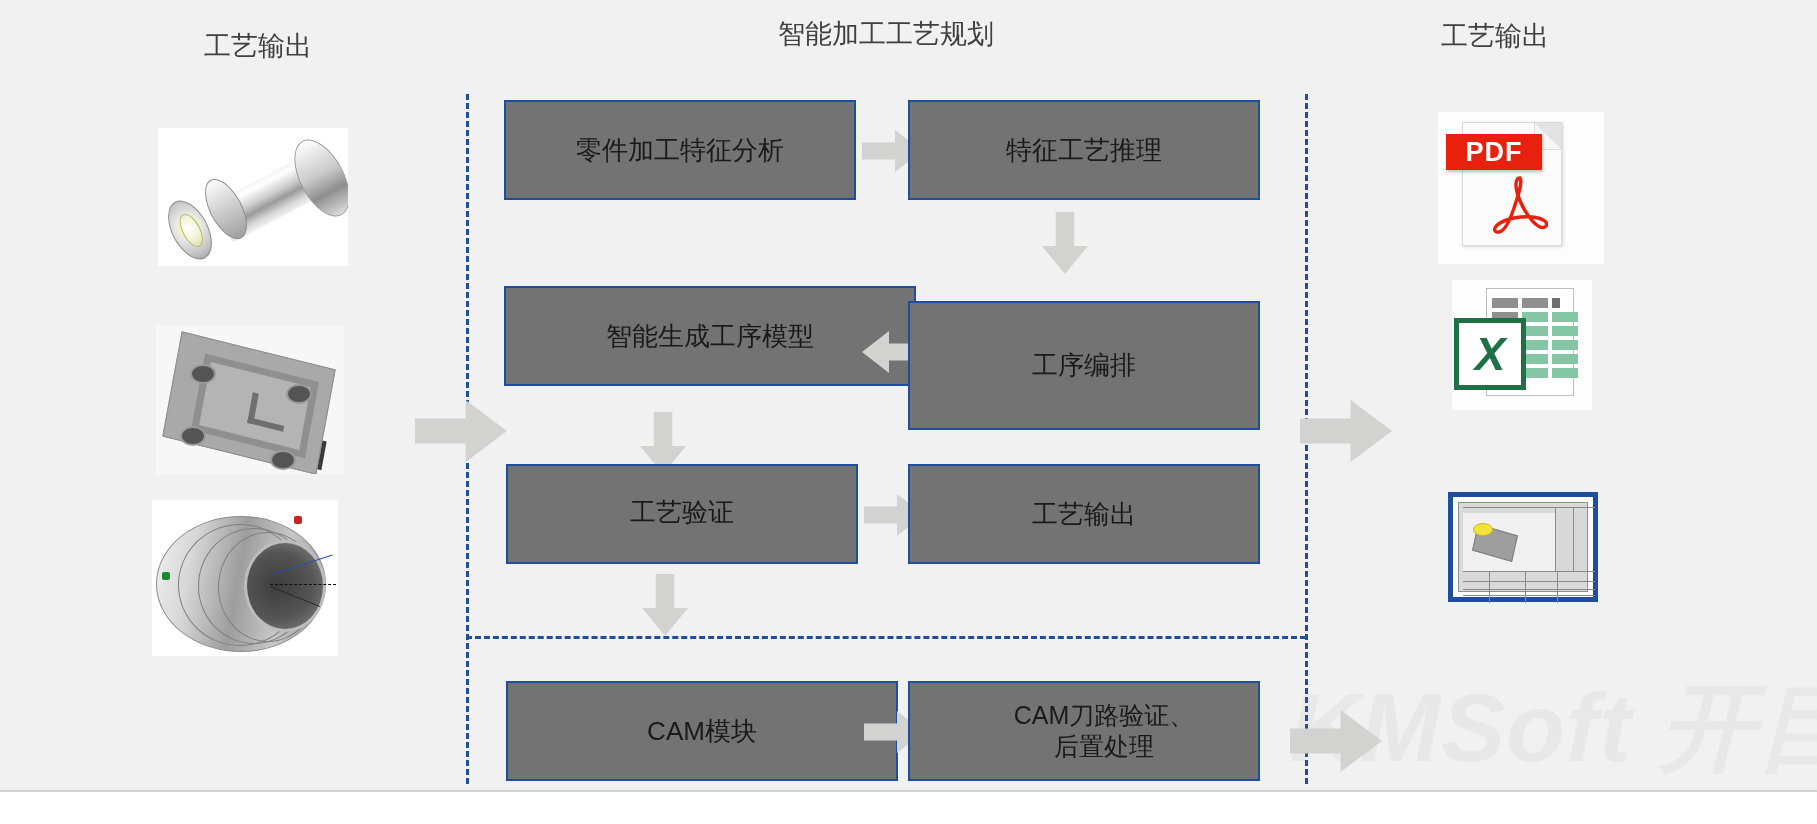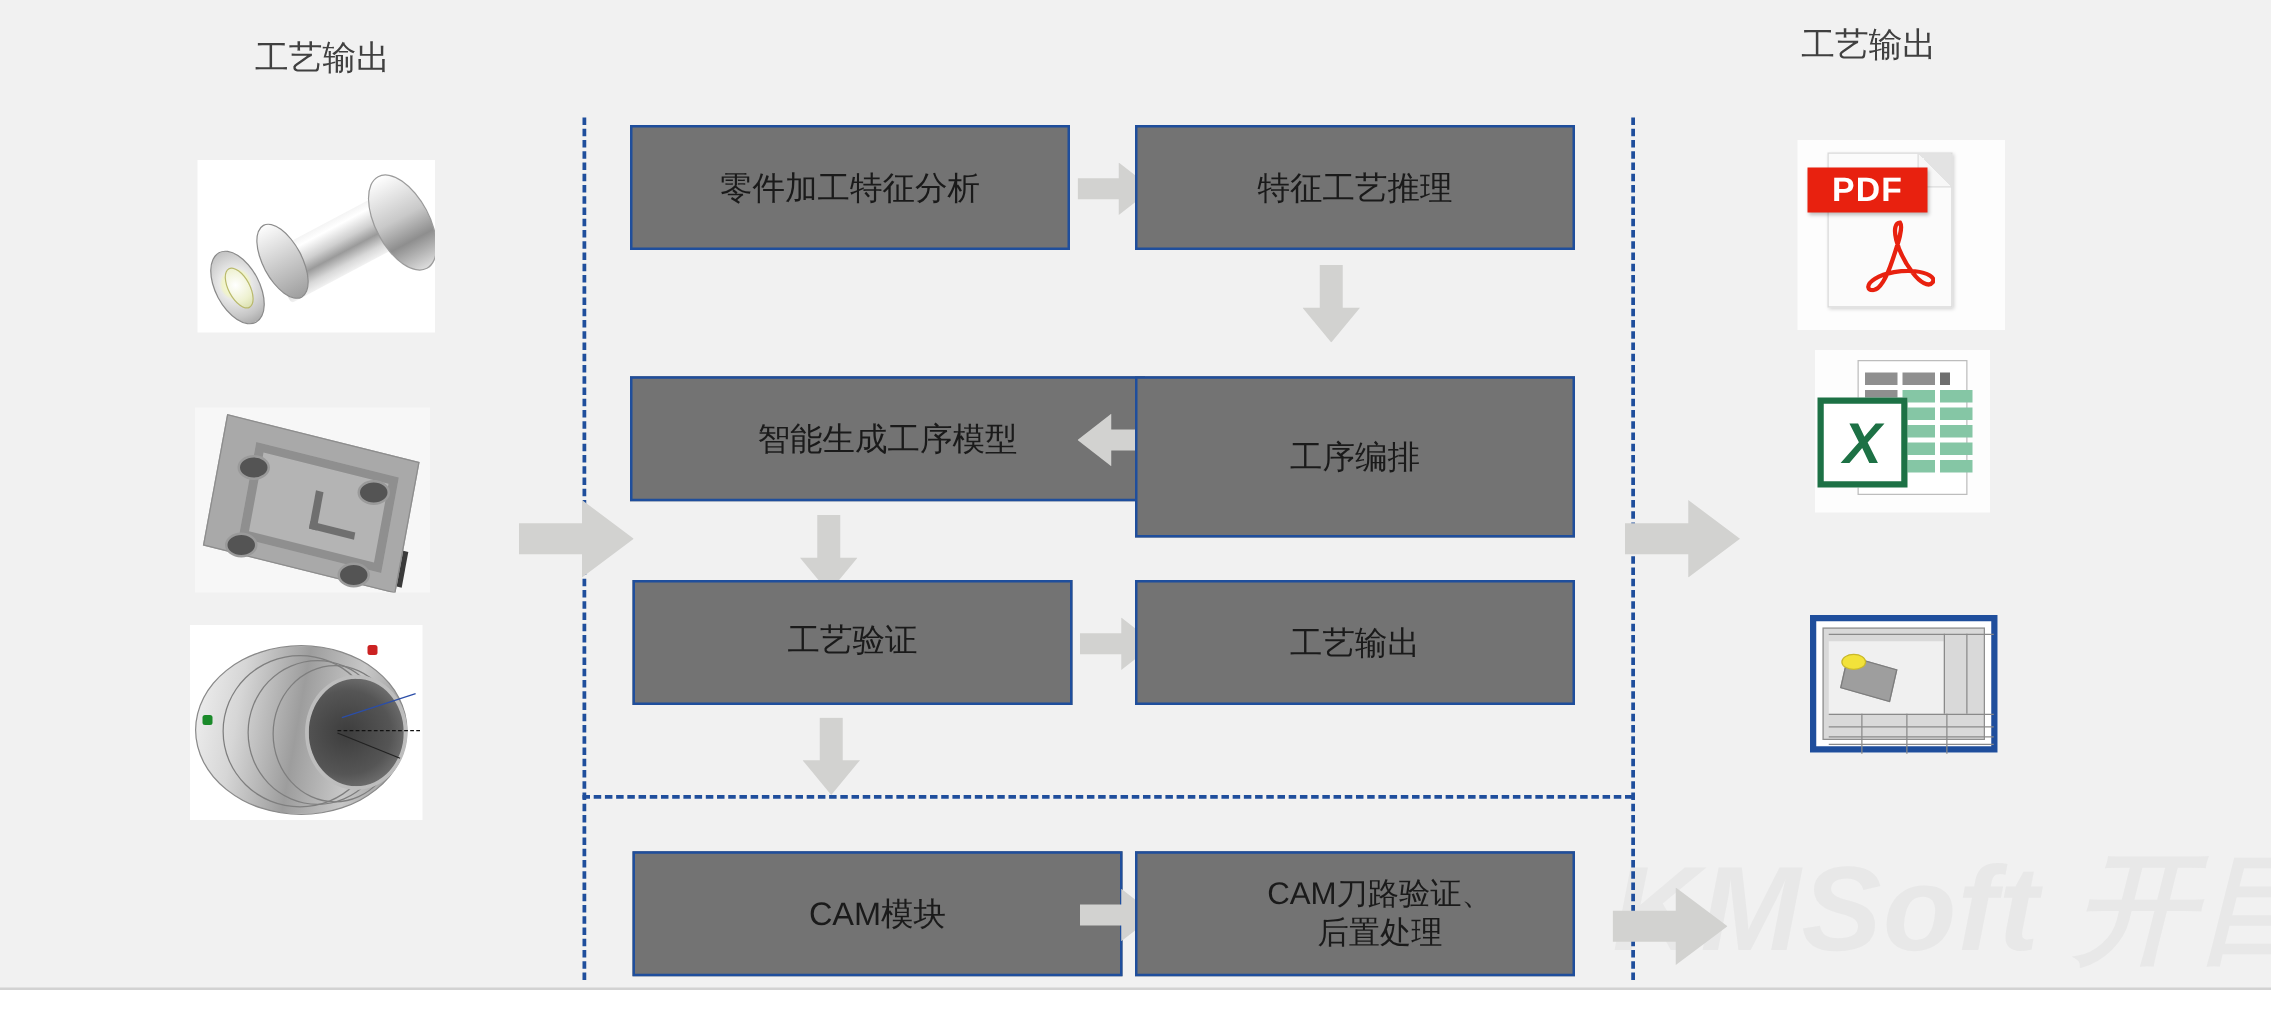--- a/index.html
+++ b/index.html
@@ -330,20 +330,21 @@
   #box-nc { z-index: 3; }
 </style>
 </head>
 <body>
 
 <div id="canvas">
 
   <div class="watermark">KMSoft 开目</div>
 
   <div class="col-heading" id="h-design">工艺输出</div>
+  <div class="col-heading" id="h-plan">智能加工工艺规划</div>
   <div class="col-heading" id="h-output">工艺输出</div>
 
   <div class="dash-v" id="dash-left"></div>
   <div class="dash-v" id="dash-right"></div>
   <div class="dash-h"></div>
 
   <div class="thumb shaft-wrap" style="left:158px;top:128px;width:190px;height:138px;">
     <div class="shaft-body"></div>
     <div class="flange-big"></div>
     <div class="flange-mid"></div>
@@ -377,21 +378,21 @@
   <div class="arrow right" style="left:415px;top:400px;width:92px;height:62px;"></div>
 
   <div class="pbox" id="box-analysis" style="left:504px;top:100px;width:352px;height:100px;">零件加工特征分析</div>
 
   <div class="arrow right" style="left:862px;top:130px;width:60px;height:42px;"></div>
 
   <div class="pbox" id="box-reasoning" style="left:908px;top:100px;width:352px;height:100px;">特征工艺推理</div>
 
   <div class="arrow down" style="left:1042px;top:212px;width:46px;height:62px;"></div>
 
-  <div class="pbox" id="box-opmodel" style="left:504px;top:301px;width:412px;height:100px;">智能生成工序模型</div>
+  <div class="pbox" id="box-opmodel" style="left:504px;top:286px;width:412px;height:100px;">智能生成工序模型</div>
 
   <div class="arrow left" style="left:862px;top:331px;width:60px;height:42px;"></div>
 
   <div class="pbox" id="box-opseq" style="left:908px;top:301px;width:352px;height:129px;">工序编排</div>
 
   <div class="arrow down" style="left:640px;top:412px;width:46px;height:62px;"></div>
 
   <div class="pbox" id="box-validate" style="left:506px;top:464px;width:352px;height:100px;font-family:Liberation Mono, monospace;">工艺验证</div>
 
   <div class="arrow right" style="left:864px;top:494px;width:60px;height:42px;"></div>

